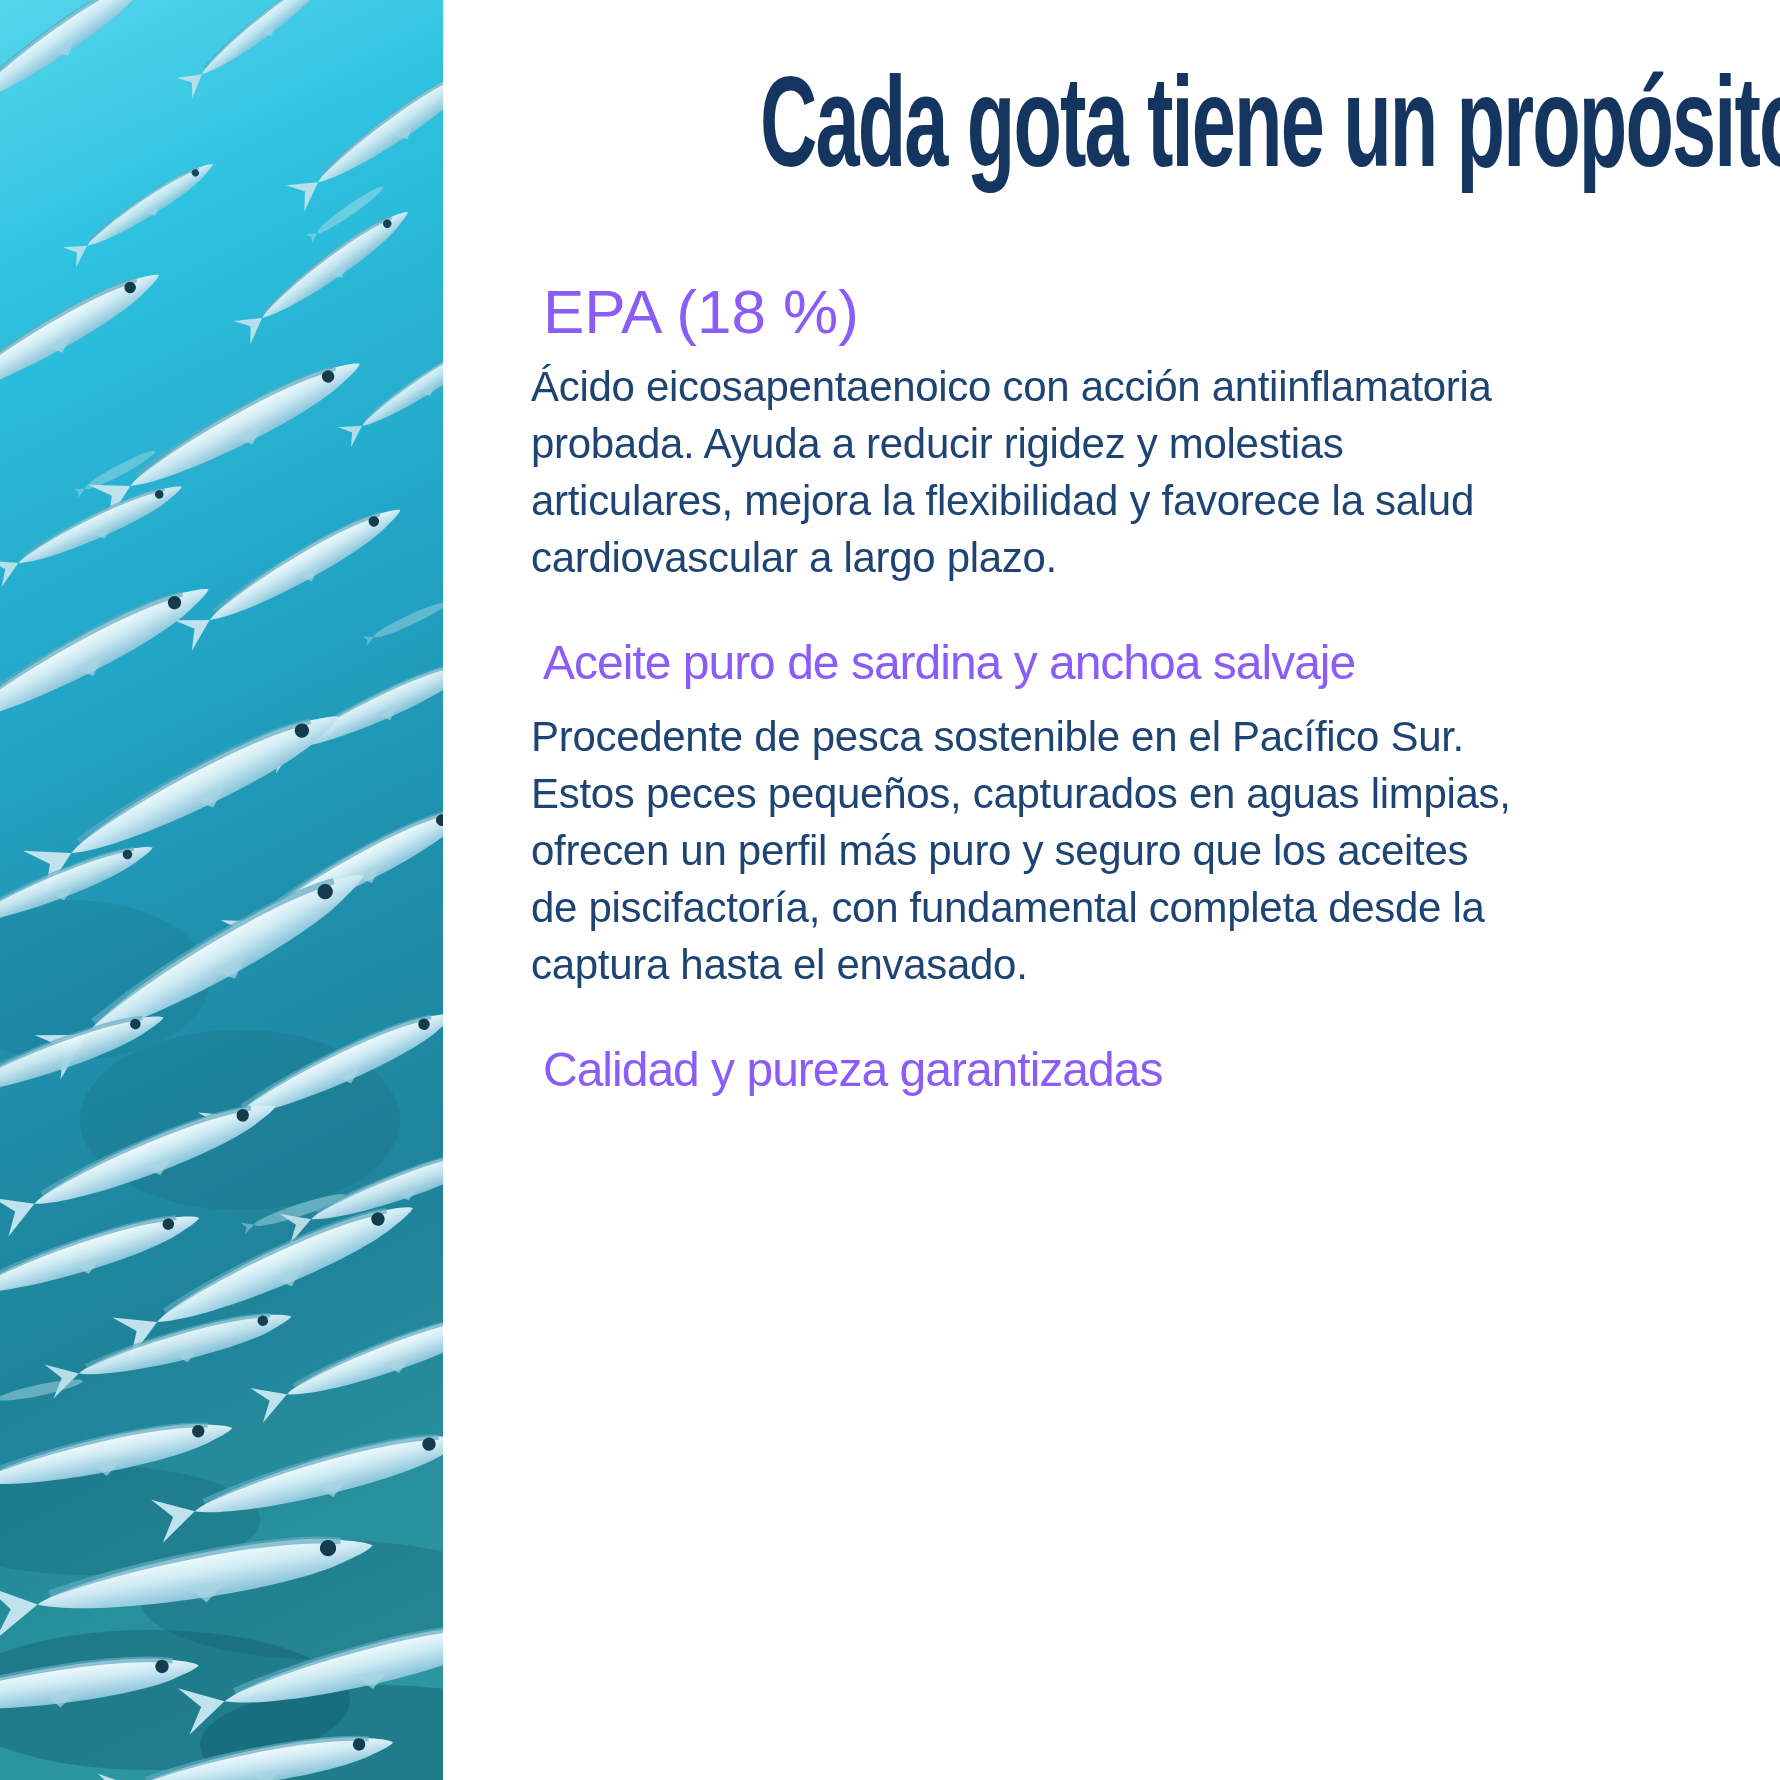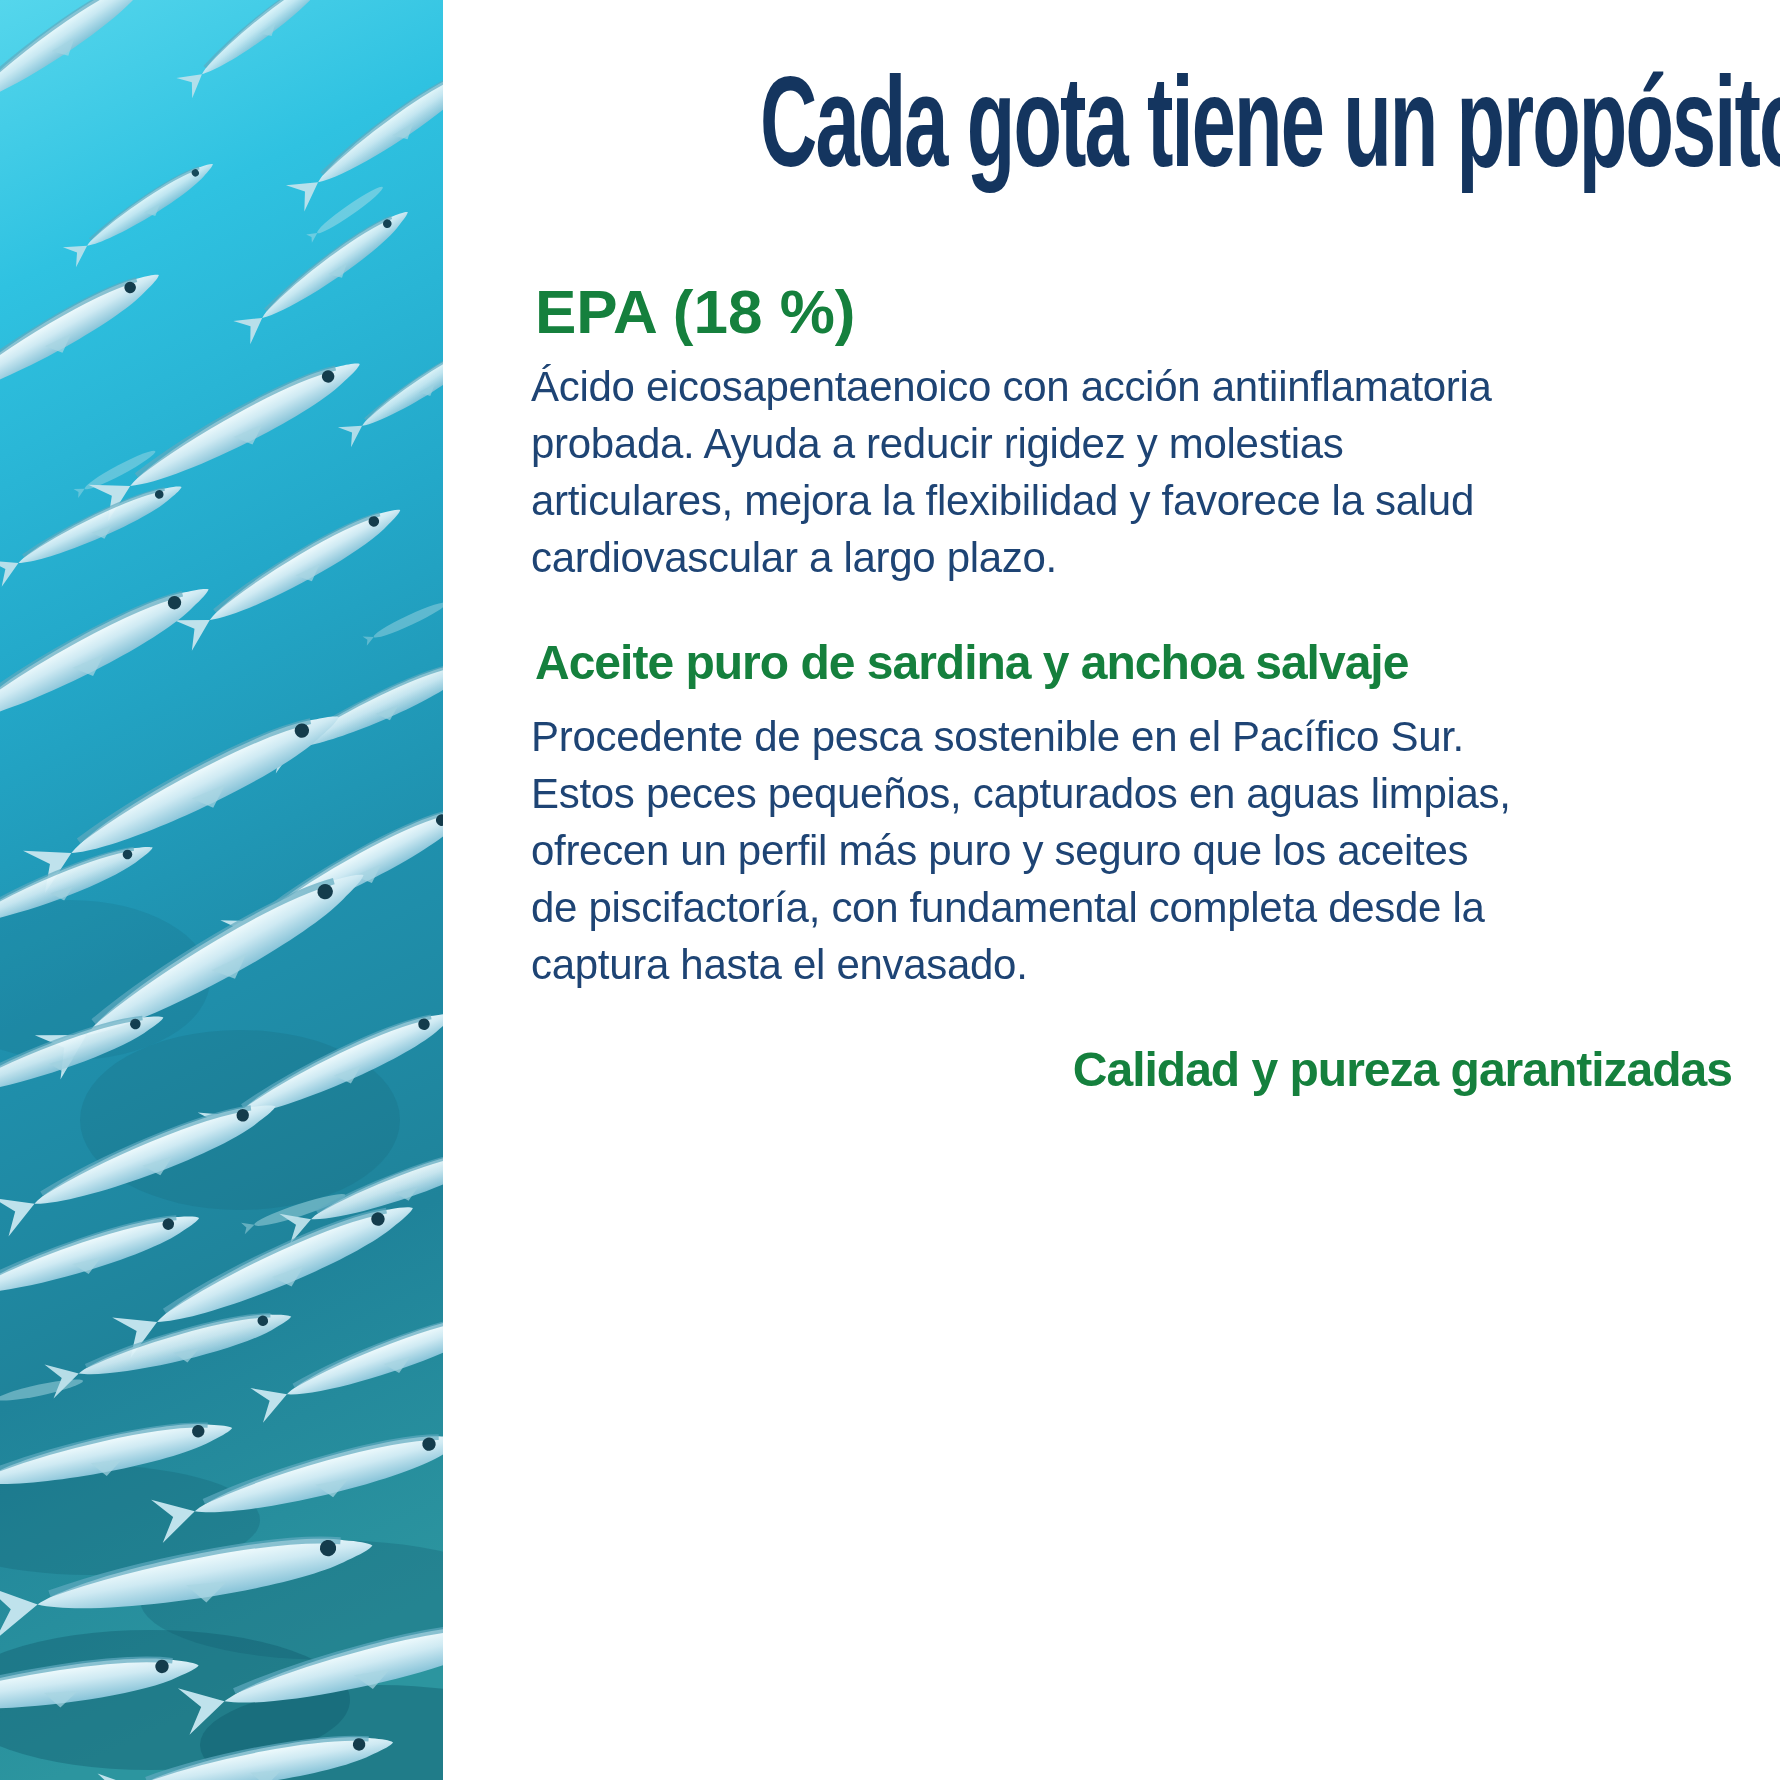--- a/index.html
+++ b/index.html
@@ -18,26 +18,26 @@
     box-sizing:border-box;padding:52px 44px 0 88px;
   }
   h1.title{
     margin:0;height:140px;line-height:140px;
     font-size:128px;font-weight:bold;color:#14355f;
     letter-spacing:-3px;text-align:center;white-space:nowrap;
     transform:scaleX(0.62);transform-origin:50% 50%;
   }
   section{margin:0;}
   section h2{
-    margin:4px;font-weight:bold;color:#15803d;
+    margin:12px;font-weight:normal;color:#8b5cf6;
   }
   .s1{margin-top:86px;}
   .s2{margin-top:58px;}
   .s3{margin-top:46px;}
-  .s4{margin-top:46px;text-align:right;}
+  .s4{margin-top:46px;}
   .s1 h2,.s2 h2{font-size:62px;line-height:68px;}
   .s3 h2,.s4 h2{font-size:48px;line-height:62px;letter-spacing:-1px;white-space:nowrap;}
   section p{
     margin:12px 0 0 0;
     font-size:42px;line-height:57px;color:#1e4474;
     letter-spacing:-0.3px;
     white-space:pre-line;
   }
   .s3 p,.s4 p{margin-top:14px;}
 </style>

